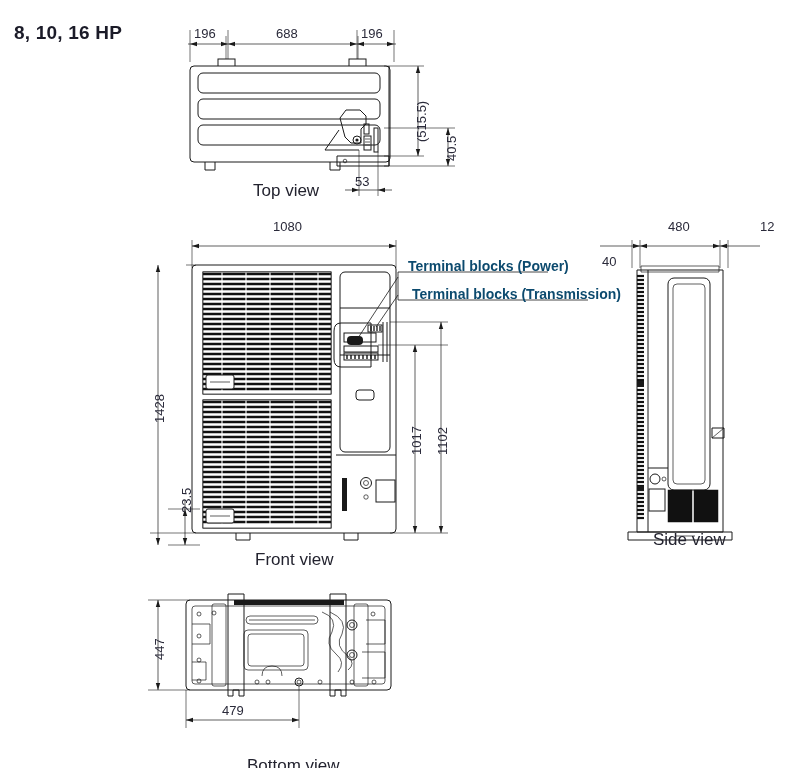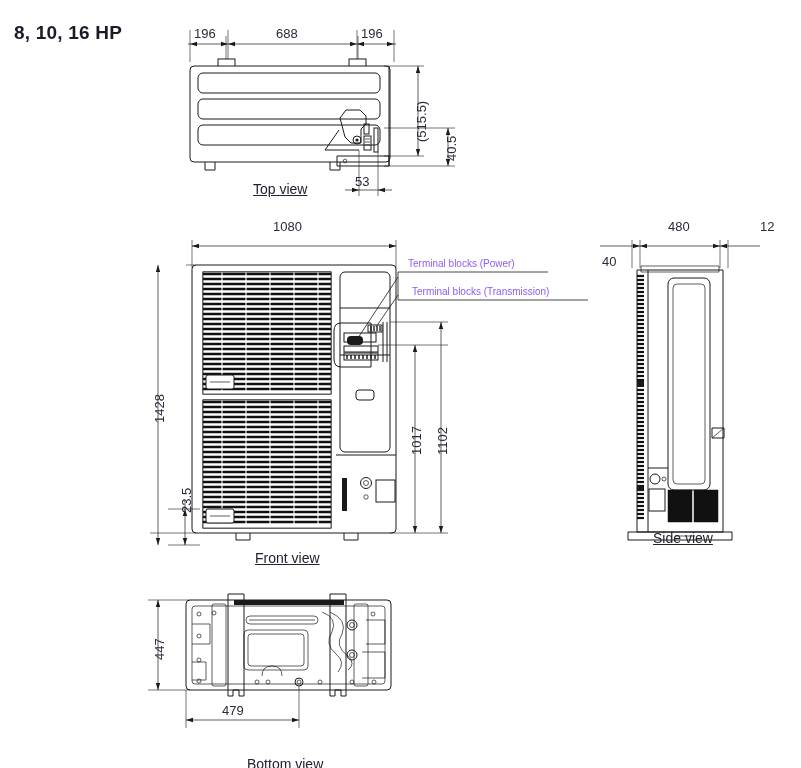--- a/index.html
+++ b/index.html
@@ -21,42 +21,42 @@
     top: 22px;
     font-size: 19px;
     font-weight: bold;
     color: #1b1b28;
     letter-spacing: 0.2px;
     white-space: nowrap;
   }
 
   .view-label {
     position: absolute;
-    font-size: 14px;
+    font-size: 17px;
     color: #23232f;
     white-space: nowrap;
-    text-decoration: underline;
   }
 
   .dim {
     position: absolute;
     font-size: 13px;
     color: #2a2a3a;
     white-space: nowrap;
   }
   .dim.vert {
     transform-origin: left top;
     transform: rotate(-90deg);
   }
 
   .callout {
     position: absolute;
-    font-size: 10px;
-    color: #8b5cf6;
+    font-size: 14px;
+    color: #0c4a6e;
     white-space: nowrap;
+    font-weight: bold;
   }
 
   svg { position: absolute; left: 0; top: 0; overflow: visible; }
   .ln   { stroke: #1a1a1a; fill: none; stroke-width: 1; }
   .ln-t { stroke: #1a1a1a; fill: none; stroke-width: 0.7; }
   .dimln{ stroke: #1a1a1a; fill: none; stroke-width: 0.7; }
   .extln{ stroke: #1a1a1a; fill: none; stroke-width: 0.6; }
   .ldr  { stroke: #1a1a1a; fill: none; stroke-width: 0.8; }
   .fillw{ fill: #ffffff; stroke: #1a1a1a; stroke-width: 1; }
   .fillk{ fill: #1a1a1a; stroke: none; }

